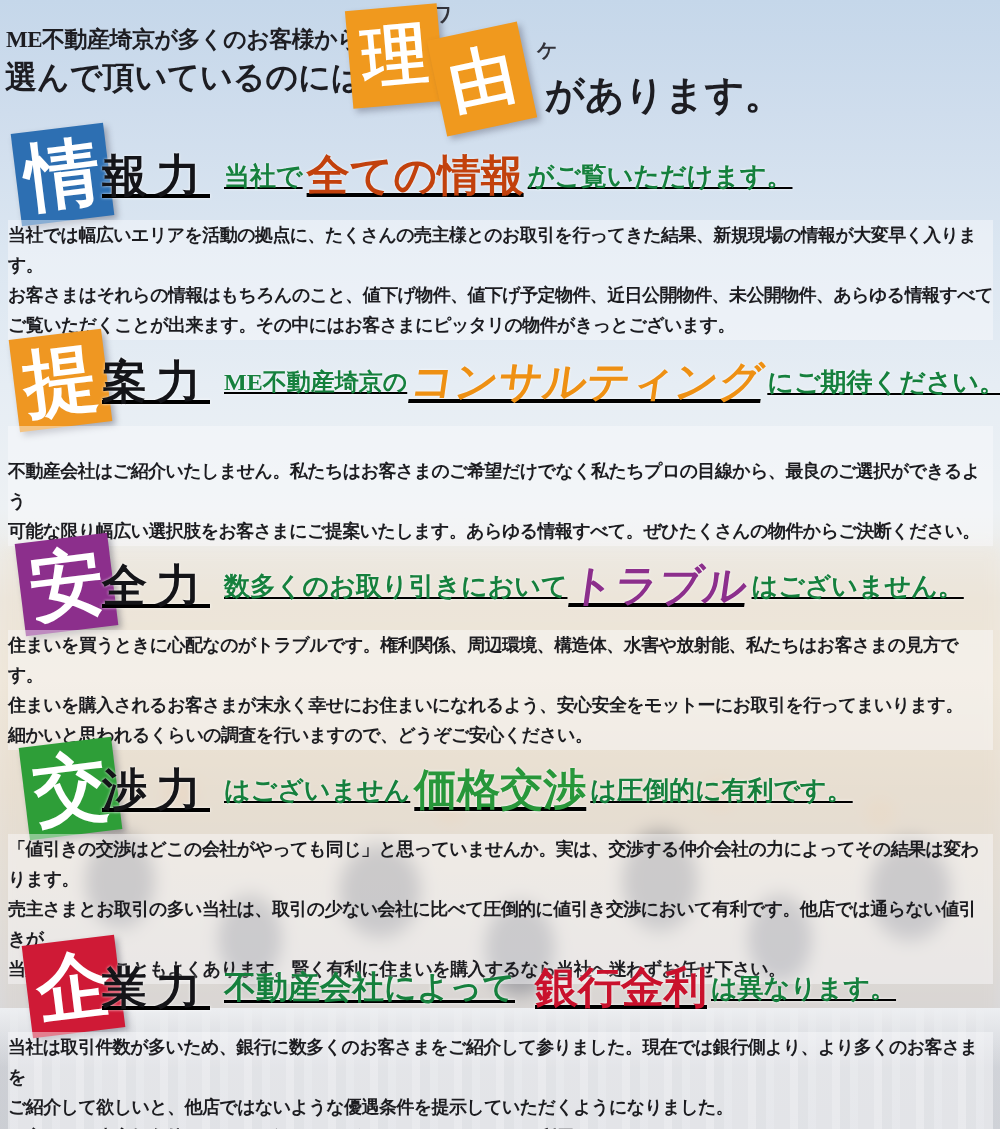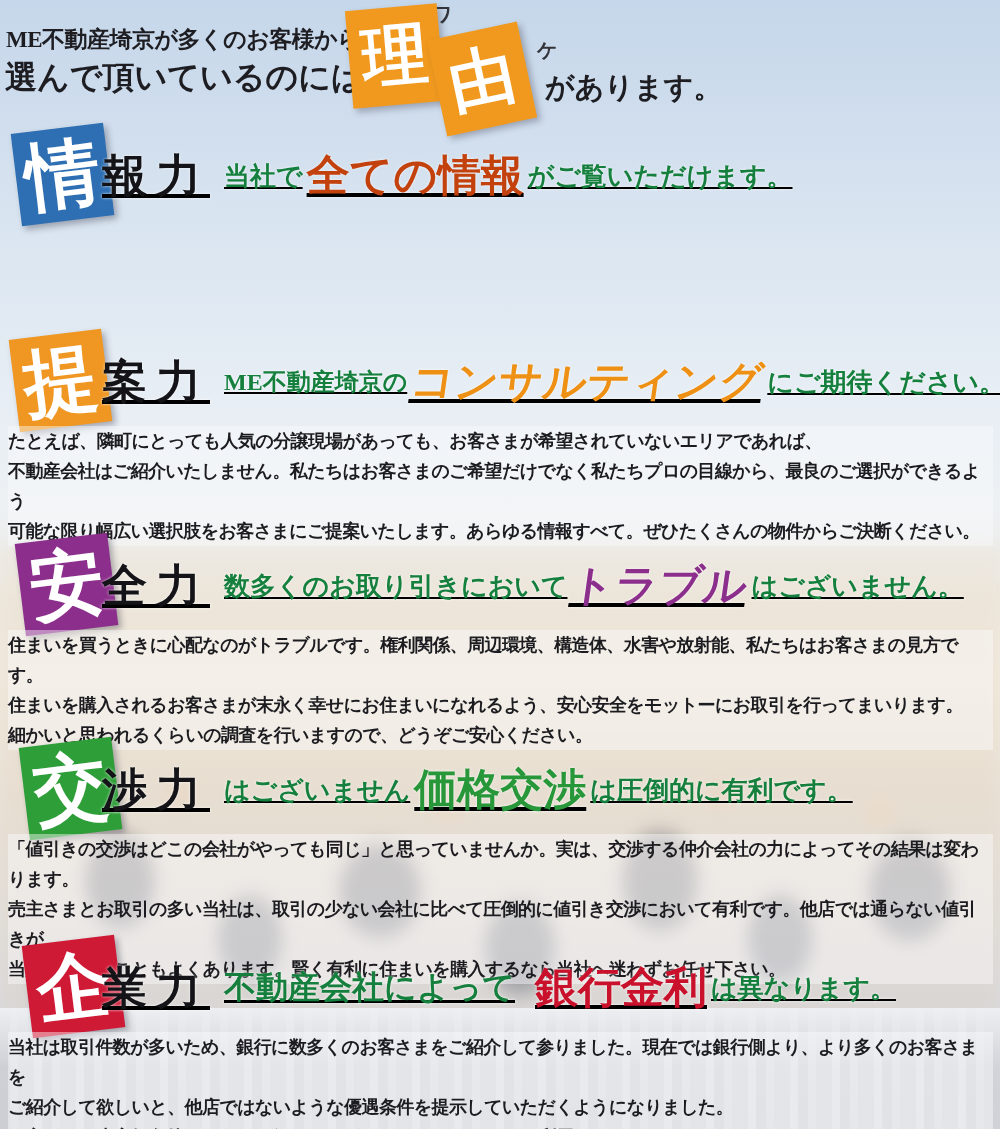--- a/index.html
+++ b/index.html
@@ -52,21 +52,21 @@
   .reason-sq{
     position:absolute;width:92px;height:98px;display:flex;align-items:center;justify-content:center;
     box-shadow:3px 4px 6px rgba(60,60,80,.35);
   }
   .reason-sq .rs-char{color:#fff;font-size:66px;font-weight:bold;line-height:1;}
   .rs-1{left:349px;top:7px;transform:rotate(-5deg);z-index:2;}
   .rs-2{left:436px;top:30px;transform:rotate(-12deg);z-index:3;}
   .furi{position:absolute;font-size:20px;font-weight:bold;color:#33333a;}
   .furi-1{left:432px;top:1px;}
   .furi-2{left:537px;top:37px;}
-  .hdr-suffix{position:absolute;left:545px;top:68px;font-size:29px;font-weight:bold;color:#1d1d22;}
+  .hdr-suffix{position:absolute;left:545px;top:68px;font-size:39px;font-weight:bold;color:#1d1d22;}
 
   
   .power{position:absolute;left:0;width:1000px;height:200px;}
   .badge{
     position:absolute;top:0;width:93px;height:93px;
     display:flex;align-items:center;justify-content:center;
     transform:rotate(-7deg);
     box-shadow:3px 4px 6px rgba(40,40,60,.35);
   }
   .badge-char{color:#fff;font-size:74px;font-weight:bold;line-height:1;}
@@ -108,34 +108,39 @@
 <section class="power" style="top:128px;">
   <div class="badge" style="left: 16px; background: rgb(45, 111, 178);">
     <span class="badge-char">情</span>
   </div>
   <div class="headline">
     <span class="title-rest">報力</span>
     <span class="lead-pre">当社で</span>
     <span class="lead-hl" style="color: #c2410c;">全ての情報</span>
     <span class="lead-post">がご覧いただけます。</span>
   </div>
+  <p class="body-text">
+    <span>当社では幅広いエリアを活動の拠点に、たくさんの売主様とのお取引を行ってきた結果、新規現場の情報が大変早く入ります。</span><br>
+    <span>お客さまはそれらの情報はもちろんのこと、値下げ物件、値下げ予定物件、近日公開物件、未公開物件、あらゆる情報すべて</span><br>
+    <span>ご覧いただくことが出来ます。その中にはお客さまにピッタリの物件がきっとございます。</span>
+  </p>
 </section>
 
 <section class="power" style="top:334px;">
   <div class="badge" style="left: 14px; background: rgb(239, 151, 34);">
     <span class="badge-char">提</span>
   </div>
   <div class="headline hl-oblique">
     <span class="title-rest">案力</span>
     <span class="lead-pre" style="font-size:24px;">ME不動産埼京の</span>
     <span class="lead-hl" style="color: rgb(238, 144, 19);">コンサルティング</span>
     <span class="lead-post">にご期待ください。</span>
   </div>
   <p class="body-text">
-    <span>たとえば、隣町にとっても人気の分譲現場があっても、お客さまが希望されていないエリアであれば、</span><br>
+    <br>
     <span>不動産会社はご紹介いたしません。私たちはお客さまのご希望だけでなく私たちプロの目線から、最良のご選択ができるよう</span><br>
     <span>可能な限り幅広い選択肢をお客さまにご提案いたします。あらゆる情報すべて。ぜひたくさんの物件からご決断ください。</span>
   </p>
 </section>
 
 <section class="power" style="top:538px;">
   <div class="badge" style="left: 20px; background: rgb(140, 47, 140);">
     <span class="badge-char">安</span>
   </div>
   <div class="headline hl-oblique">

